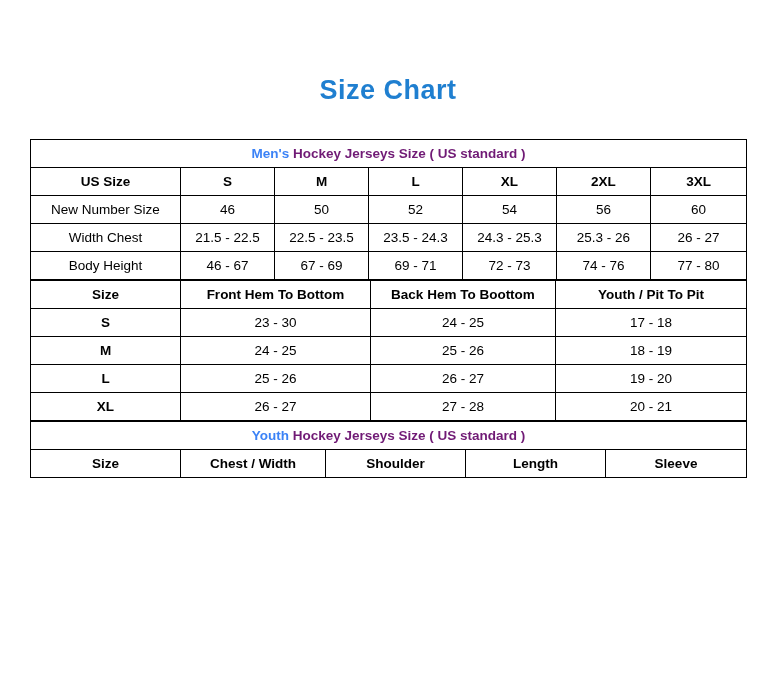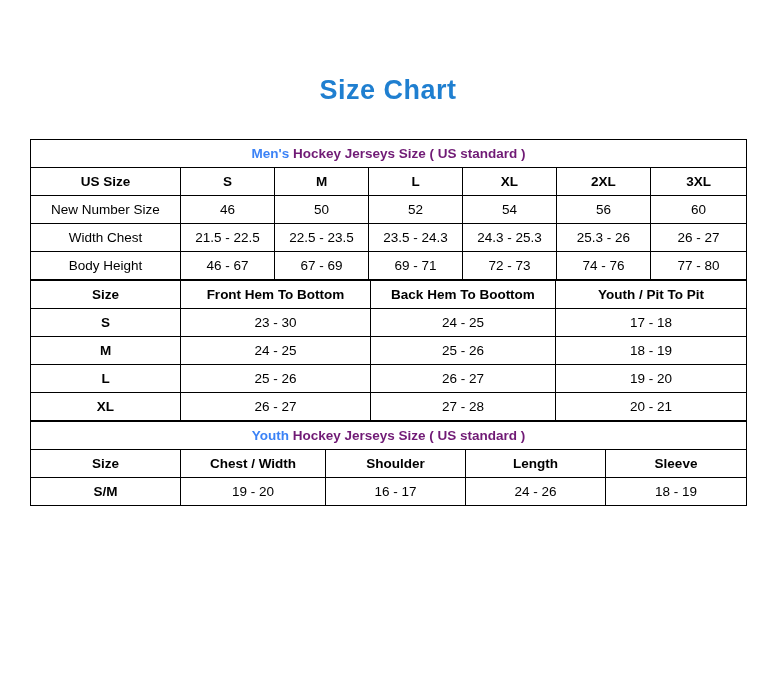--- a/index.html
+++ b/index.html
@@ -186,24 +186,17 @@
         <tr>
           <td class="section-head" colspan="5"><span class="accent-red">Youth</span><span class="accent-dark"> Hockey Jerseys Size ( US standard )</span></td>
         </tr>
         <tr>
           <td class="col-head">Size</td>
           <td class="col-head">Chest / Width</td>
           <td class="col-head">Shoulder</td>
           <td class="col-head">Length</td>
           <td class="col-head">Sleeve</td>
         </tr>
-        <tr>
-          <td class="row-head-bold">S/M</td>
-          <td>19 - 20</td>
-          <td>16 - 17</td>
-          <td>24 - 26</td>
-          <td>18 - 19</td>
-        </tr>
       </tbody>
     </table>
 
   </div>
 </div>
 
 </body></html>

